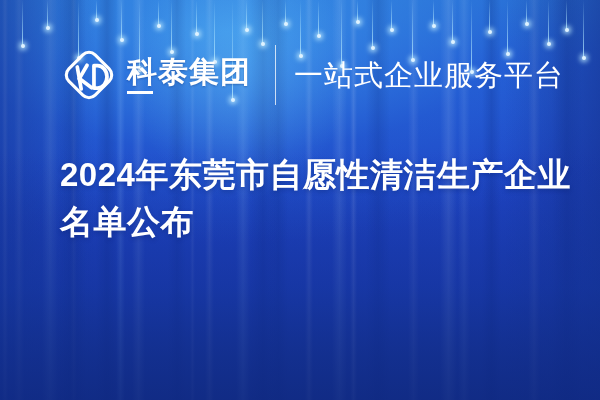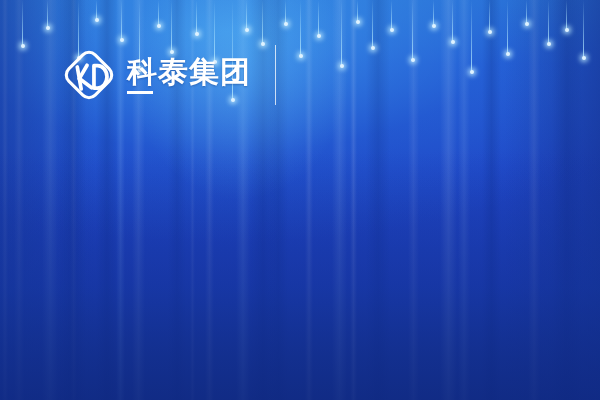--- a/index.html
+++ b/index.html
@@ -275,18 +275,20 @@
         <div class="logo-en-row">
           <span class="dash"></span>
           <span class="dash"></span>
         </div>
       </div>
     </div>
 
     <div class="divider"></div>
 
     <div class="tagline">
+      <div class="tagline-main">一站式企业服务平台</div>
     </div>
 
   </div>
 
+  <div class="title">2024年东莞市自愿性清洁生产企业名单公布</div>
 
 </div>
 
 </body></html>

